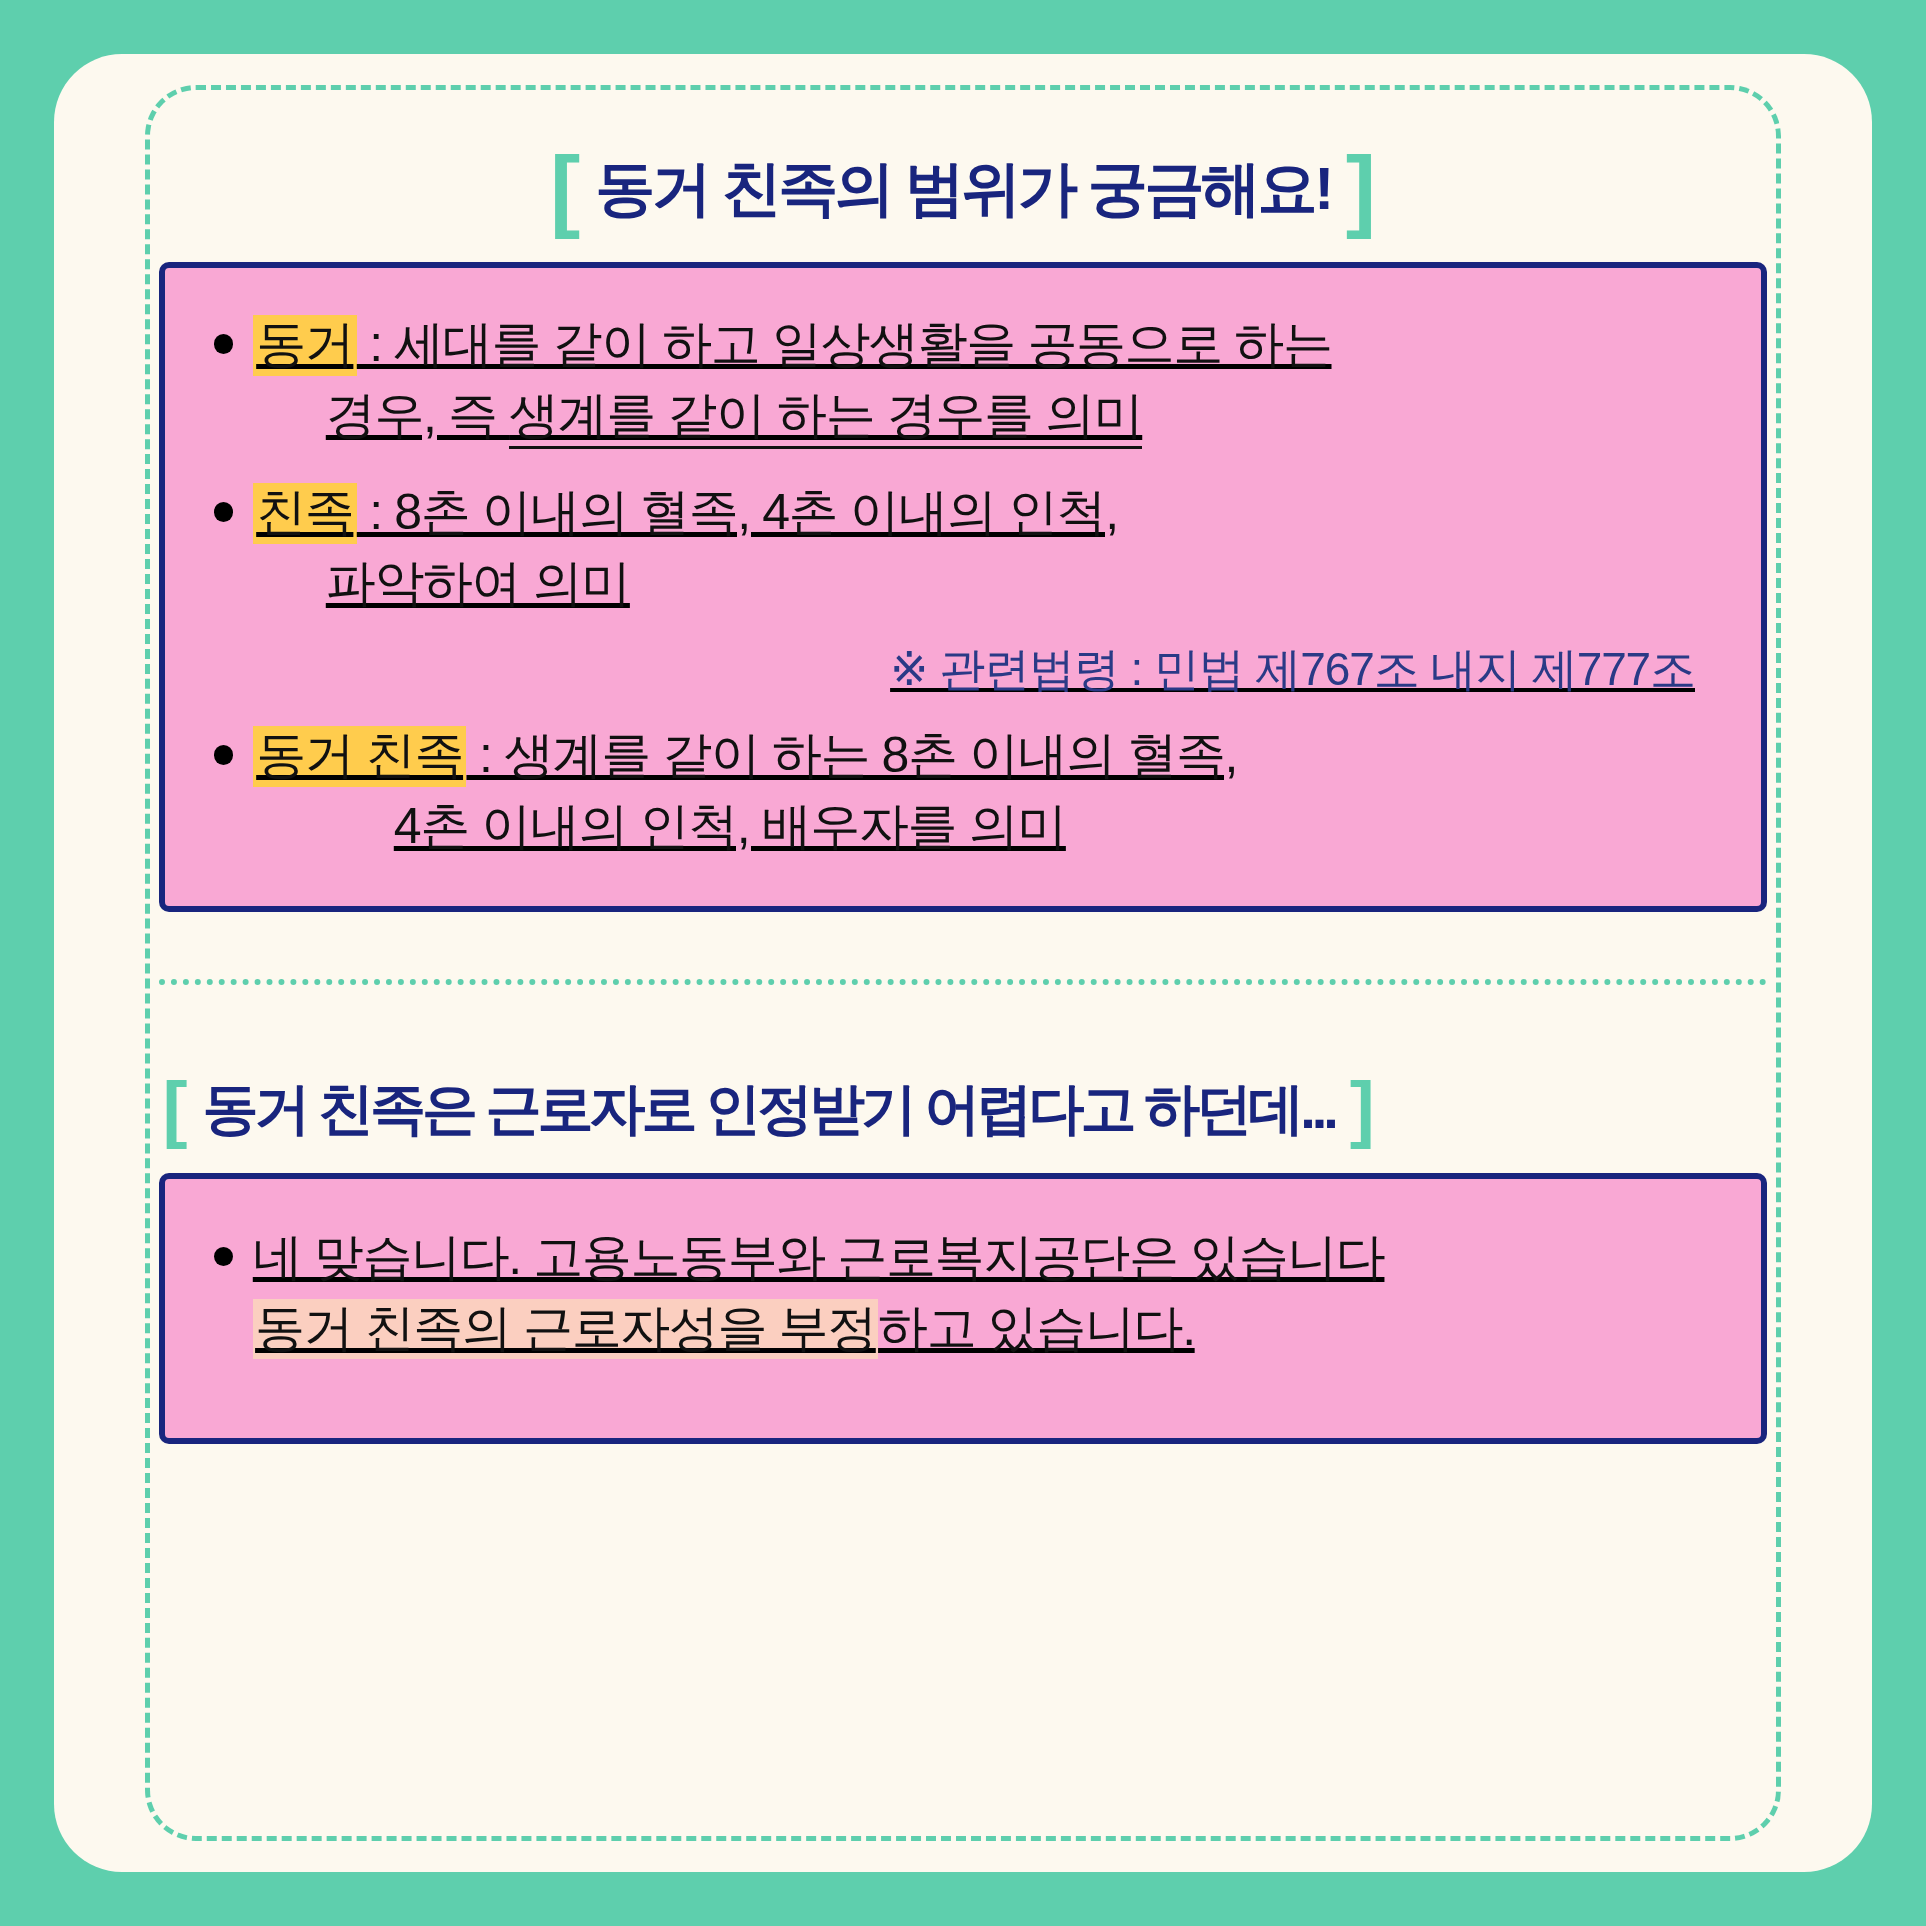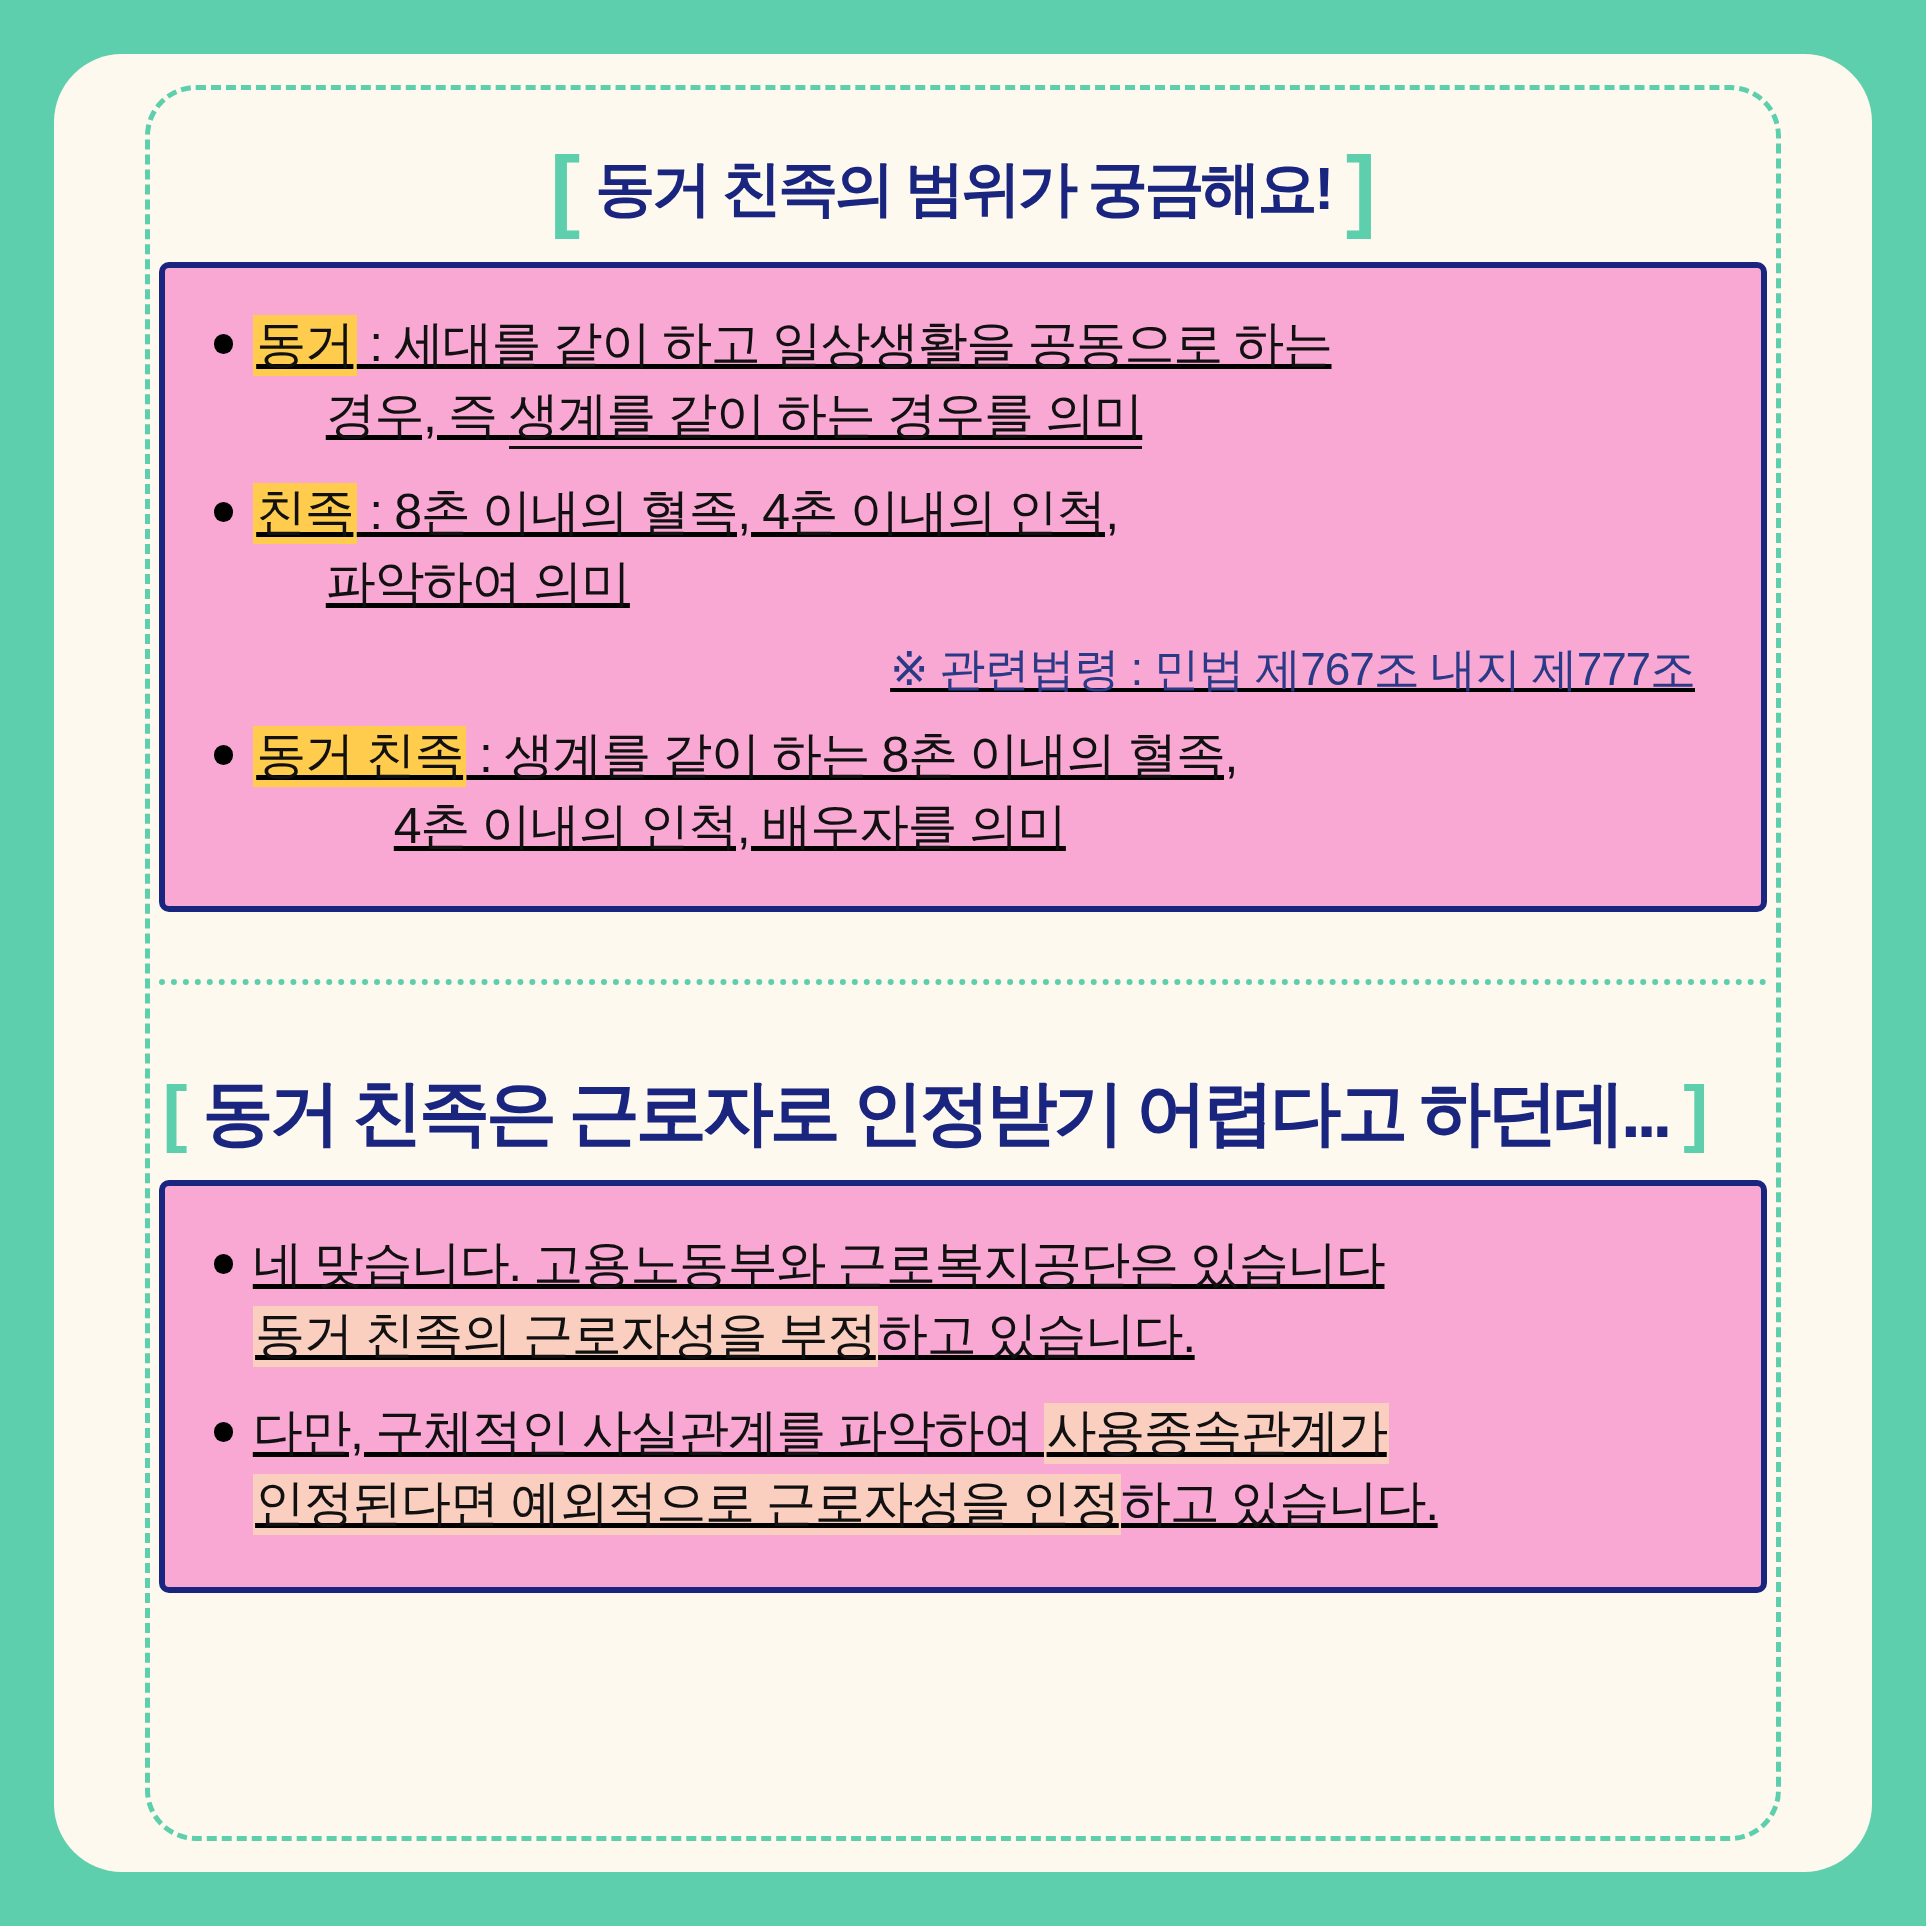--- a/index.html
+++ b/index.html
@@ -63,21 +63,21 @@
     color: #5ECFAD;
     font-weight: bold;
     line-height: 0.85;
   }
 
   .heading-1 { margin-top: 96px; }
   .heading-1 .heading-text { font-size: 60px; letter-spacing: -3.4px; line-height: 1.0; }
   .heading-1 .bracket { font-size: 91px; }
 
   .heading-2 { margin-top: 92px; }
-  .heading-2 .heading-text { font-size: 71px; letter-spacing: -4px; line-height: 1.0; }
+  .heading-2 .heading-text { font-size: 56px; letter-spacing: -4px; line-height: 1.0; }
   .heading-2 .bracket { font-size: 75px; }
 
   
   .box {
     border: 6.3px solid #19257E;
     border-radius: 10px;
     background: #f9a8d4;
     box-sizing: border-box;
     text-decoration: underline;
   }
@@ -212,29 +212,18 @@
         <div class="bullet-body">
           <span class="line">네 맞습니다. 고용노동부와 근로복지공단은 있습니다</span>
           <span class="line">
             <span class="hl-p">동거 친족의 근로자성을 부정</span><span>하고 있습니다.</span>
           </span>
         </div>
       </div>
 
       <div class="gap-md"></div>
 
-      <div class="bullet-row">
-        <span class="dot"></span>
-        <div class="bullet-body">
-          <span class="line">
-            <span>다만, 구체적인 사실관계를 파악하여 </span><span class="hl-p">사용종속관계가</span>
-          </span>
-          <span class="line">
-            <span class="hl-p">인정된다면 예외적으로 근로자성을 인정</span><span>하고 있습니다.</span>
-          </span>
-        </div>
-      </div>
 
     </div>
 
   </div>
 </div>
 
 
 </body></html>

